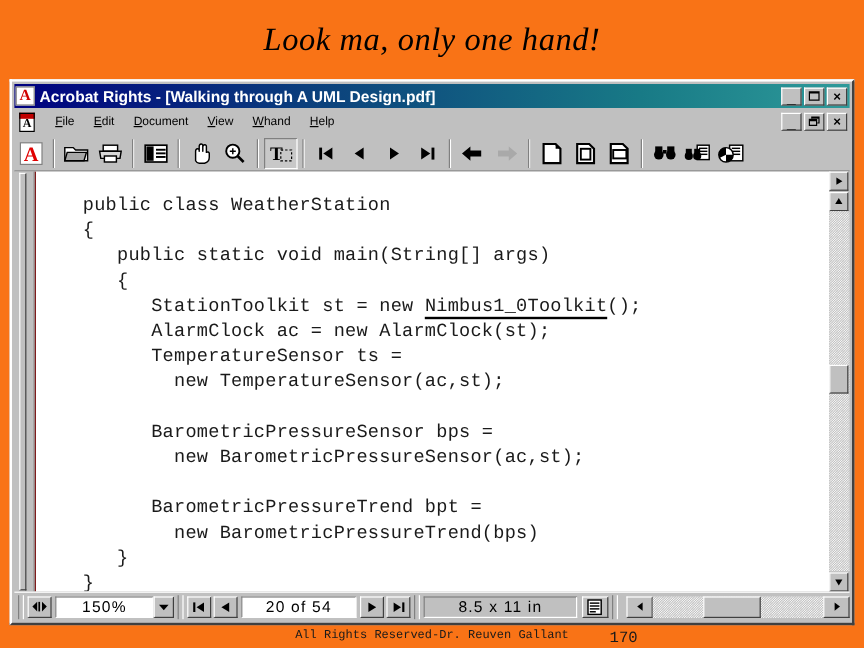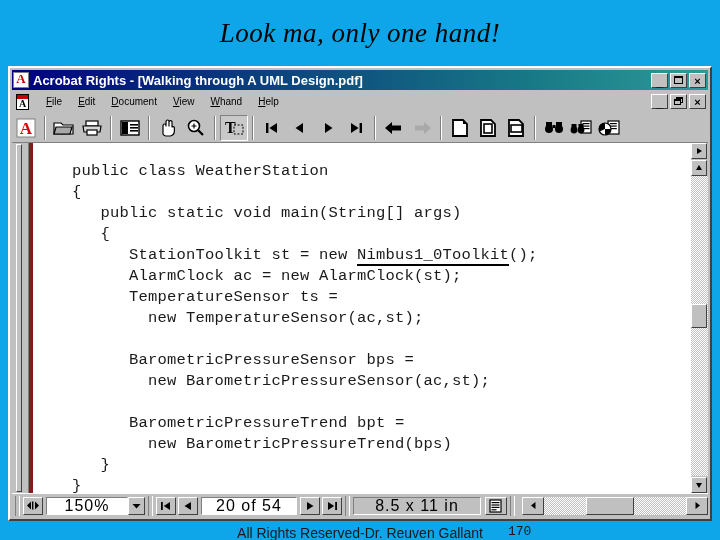--- a/index.html
+++ b/index.html
@@ -2,21 +2,21 @@
 <html><head>
 <meta charset="utf-8">
 <style>
   html, body {
     margin: 0; padding: 0;
     width: 720px; height: 540px;
     background: #ffffff;
     font-family: "Liberation Sans", sans-serif;
     overflow: hidden;
   }
-  #root { position: relative; width: 720px; height: 540px; background:#0ea5e9; }
+  #root { position: relative; width: 720px; height: 540px; background:#f97316; }
 
   
   .slide-title {
     position: absolute; left: 0; top: 18px; width: 720px;
     text-align: center;
     font-family: "Liberation Serif", serif;
     font-style: italic;
     font-size: 27px;
     color: #000;
     letter-spacing: .5px;
@@ -178,21 +178,21 @@
   .panel-strip .bar {
     position:absolute; left:4px; top:1px; bottom:1px; width:6px;
     background:#c0c0c0;
     border-left:1px solid #ffffff; border-top:1px solid #ffffff;
     border-right:1px solid #404040; border-bottom:1px solid #404040;
     box-sizing:border-box;
   }
   .page-view {
     position: absolute; left: 17px; right: 17px; top: 0; bottom: 0;
     background: #ffffff;
-    border-left: 4px solid #7f1d1d;
+    border-left: 1px solid #7f1d1d;
     overflow: hidden;
   }
   .code {
     position: absolute; left: 0; top: 2px; right: 0;
     font-family: "Liberation Mono", "DejaVu Sans Mono", monospace;
     font-size: 15.5px;
     line-height: 21px;
     color: #1a1a1a;
     white-space: pre;
     padding-left: 20px;
@@ -248,21 +248,21 @@
     box-sizing: border-box;
   }
   .sb-sep { width: 3px; height: 20px; border-left: 1px solid #808080; border-right: 1px solid #ffffff; margin: 0 3px; flex:0 0 auto;}
   .small-btn {
     width: 20px; height: 18px; background: #c0c0c0; position: relative;
     flex: 0 0 auto; display:flex; align-items:center; justify-content:center;
   }
   .field {
     height: 18px; background: #ffffff;
     display: flex; align-items: center; justify-content: center;
-    font-size: 16px; color: #000; font-family: "Liberation Sans", sans-serif;
+    font-size: 13px; color: #000; font-family: "Liberation Sans", sans-serif;
     flex: 0 0 auto; letter-spacing: 1px;
   }
   .field.gray { background: #c0c0c0; }
   .combo-arrow {
     width: 17px; height: 18px; background: #c0c0c0;
     display:flex; align-items:center; justify-content:center; flex:0 0 auto;
   }
   .hscroll {
     flex: 1 1 auto; height: 18px; display: flex; align-items: stretch; margin-left: 4px;
   }
@@ -281,22 +281,22 @@
     background:#c0c0c0;
     border-top:1px solid #ffffff; border-left:1px solid #ffffff;
     border-right:1px solid #404040; border-bottom:1px solid #404040;
     box-sizing:border-box;
   }
 
   
   .footer-text {
     position: absolute; left: 0; top: 525px; width: 720px;
     text-align: center;
-    font-family: Liberation Sans, sans-serif;
-    font-size: 14px; color: #1a1a1a;
+    font-family: Liberation Mono, monospace;
+    font-size: 10px; color: #1a1a1a;
   }
   .page-num {
     position: absolute; left: 508px; top: 524px;
     font-family: Liberation Mono, monospace;
     font-size: 13px; color: #1a1a1a;
   }
 </style>
 </head>
 <body>
 

